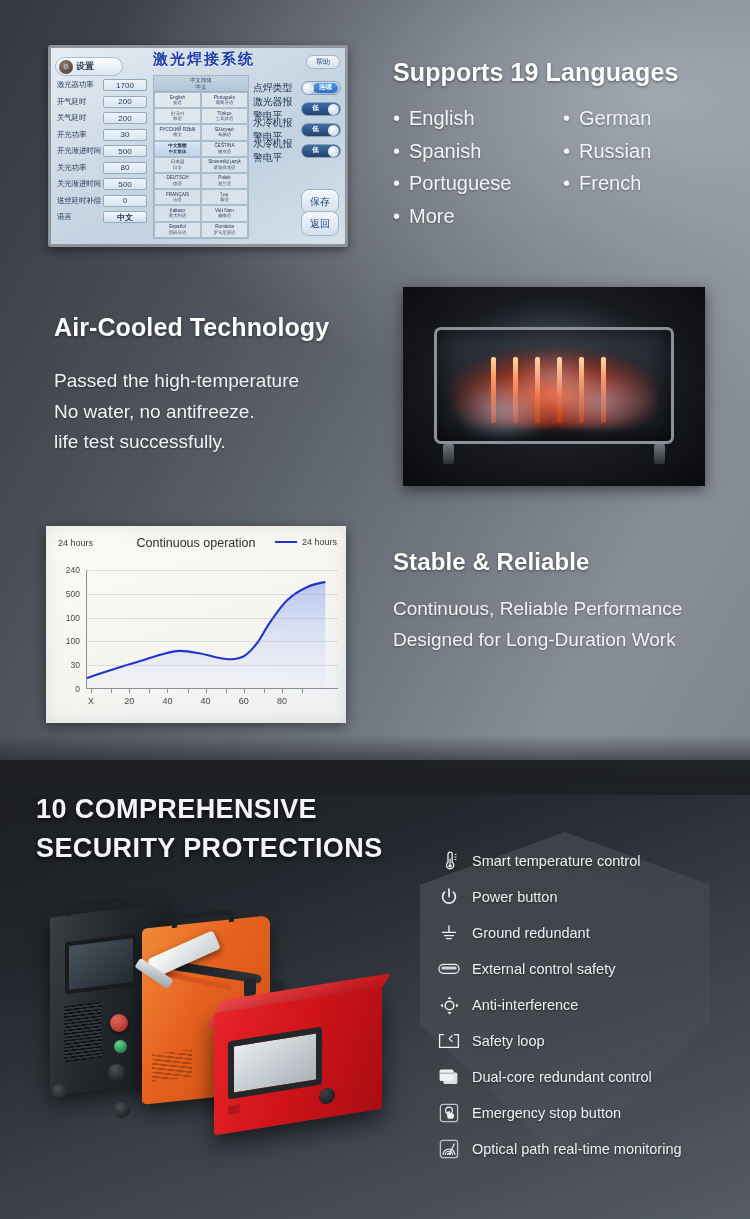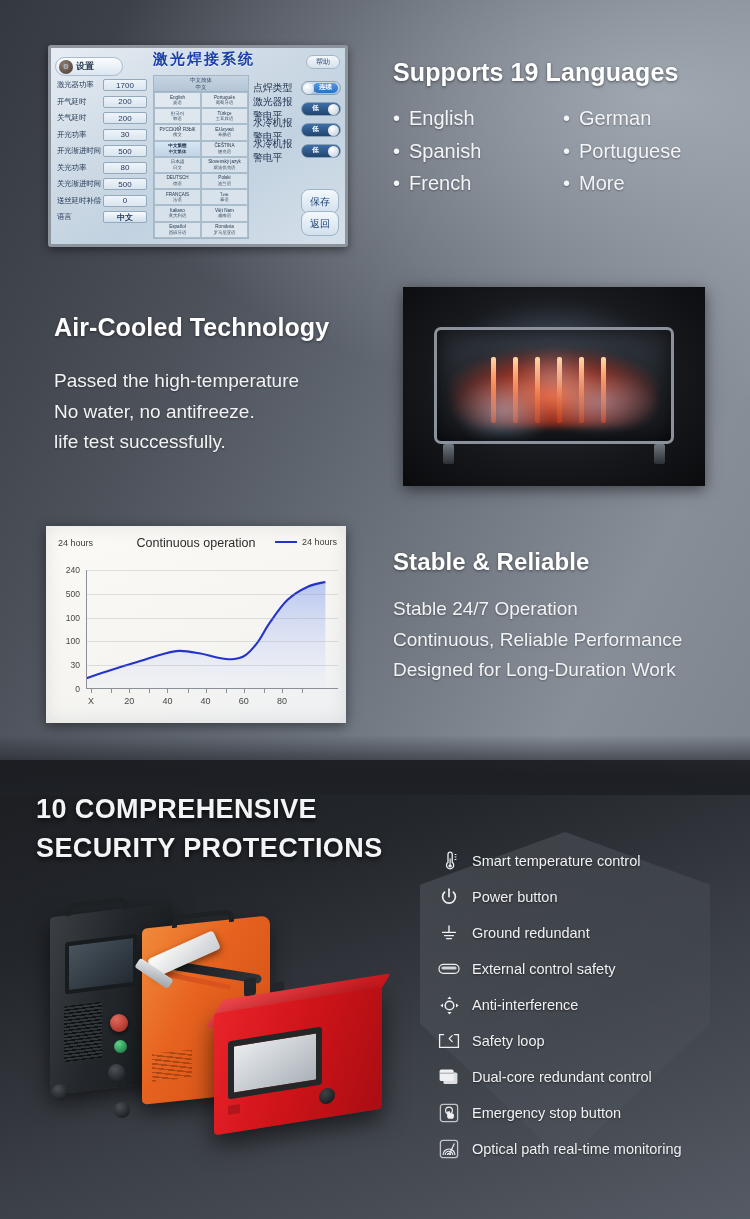--- a/index.html
+++ b/index.html
@@ -447,20 +447,21 @@
       </div>
     </div>
   </div>
 
   <div class="langs">
     <h2 class="h2">Supports 19 Languages</h2>
     <div class="bul-grid">
       <div class="bul">English</div>
       <div class="bul">German</div>
       <div class="bul">Spanish</div>
+      <div class="bul">Russian</div>
       <div class="bul">Portuguese</div>
       <div class="bul">French</div>
       <div class="bul">More</div>
       <div></div>
     </div>
   </div>
 
   <div class="air">
     <div class="h2">Air-Cooled Technology</div>
     <div class="body-line">Passed the high-temperature</div>
@@ -501,21 +502,20 @@
         <path id="areaPath" fill="url(#areaFill)" d="M0.0,108.3 C4.2,106.9 16.8,102.6 25.2,100.0 C33.6,97.3 42.0,94.8 50.4,92.2 C58.8,89.6 68.5,86.4 75.6,84.5 C82.7,82.6 86.9,81.1 93.2,80.9 C99.5,80.7 107.1,82.2 113.4,83.3 C119.7,84.4 125.6,86.5 131.0,87.5 C136.5,88.5 141.5,89.5 146.2,89.3 C150.8,89.0 154.6,88.5 158.8,85.7 C163.0,82.9 167.2,78.1 171.4,72.6 C175.6,67.0 178.9,59.5 184.0,52.4 C189.0,45.2 195.3,35.7 201.6,29.8 C207.9,23.8 215.5,19.6 221.8,16.7 C228.1,13.7 236.5,12.7 239.4,11.9 L239.4,119 L0.0,119 Z"></path>
         <path id="linePath" fill="none" stroke="#2433cc" stroke-width="2.1" d="M0.0,108.3 C4.2,106.9 16.8,102.6 25.2,100.0 C33.6,97.3 42.0,94.8 50.4,92.2 C58.8,89.6 68.5,86.4 75.6,84.5 C82.7,82.6 86.9,81.1 93.2,80.9 C99.5,80.7 107.1,82.2 113.4,83.3 C119.7,84.4 125.6,86.5 131.0,87.5 C136.5,88.5 141.5,89.5 146.2,89.3 C150.8,89.0 154.6,88.5 158.8,85.7 C163.0,82.9 167.2,78.1 171.4,72.6 C175.6,67.0 178.9,59.5 184.0,52.4 C189.0,45.2 195.3,35.7 201.6,29.8 C207.9,23.8 215.5,19.6 221.8,16.7 C228.1,13.7 236.5,12.7 239.4,11.9"></path>
       </svg>
       <div class="axis-y"></div>
       <div class="axis-x"></div>
     <div class="ylab" style="top: 0%;">240</div><div class="grid-l" style="top: 0%;"></div><div class="ylab" style="top: 20%;">500</div><div class="grid-l" style="top: 20%;"></div><div class="ylab" style="top: 40%;">100</div><div class="grid-l" style="top: 40%;"></div><div class="ylab" style="top: 60%;">100</div><div class="grid-l" style="top: 60%;"></div><div class="ylab" style="top: 80%;">30</div><div class="grid-l" style="top: 80%;"></div><div class="ylab" style="top: 100%;">0</div><div class="xlab" style="left: 2%;">X</div><div class="xtick" style="left: 2%;"></div><div class="xtick" style="left: 10%;"></div><div class="xlab" style="left: 17.1515%;">20</div><div class="xtick" style="left: 17.1515%;"></div><div class="xtick" style="left: 25.1515%;"></div><div class="xlab" style="left: 32.303%;">40</div><div class="xtick" style="left: 32.303%;"></div><div class="xtick" style="left: 40.303%;"></div><div class="xlab" style="left: 47.4545%;">40</div><div class="xtick" style="left: 47.4545%;"></div><div class="xtick" style="left: 55.4545%;"></div><div class="xlab" style="left: 62.6061%;">60</div><div class="xtick" style="left: 62.6061%;"></div><div class="xtick" style="left: 70.6061%;"></div><div class="xlab" style="left: 77.7576%;">80</div><div class="xtick" style="left: 77.7576%;"></div><div class="xtick" style="left: 85.7576%;"></div></div>
   </div>
 
   <div class="stable">
     <div class="h2">Stable &amp; Reliable</div>
-    <div class="body-line">Stable 24/7 Operation</div>
     <div class="body-line">Continuous, Reliable Performance</div>
     <div class="body-line">Designed for Long-Duration Work</div>
   </div>
 
   <div class="sec-title">
     <div>10 COMPREHENSIVE</div>
     <div>SECURITY PROTECTIONS</div>
   </div>
   <div class="shield"></div>
   <div class="feat-list" id="featList">

